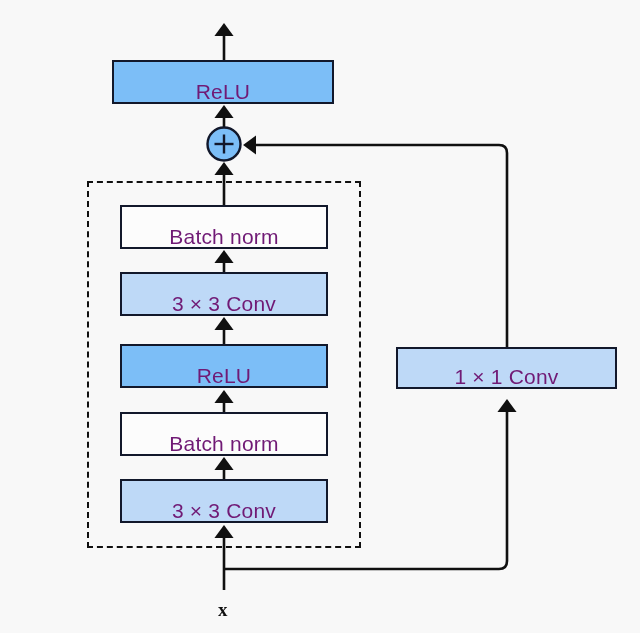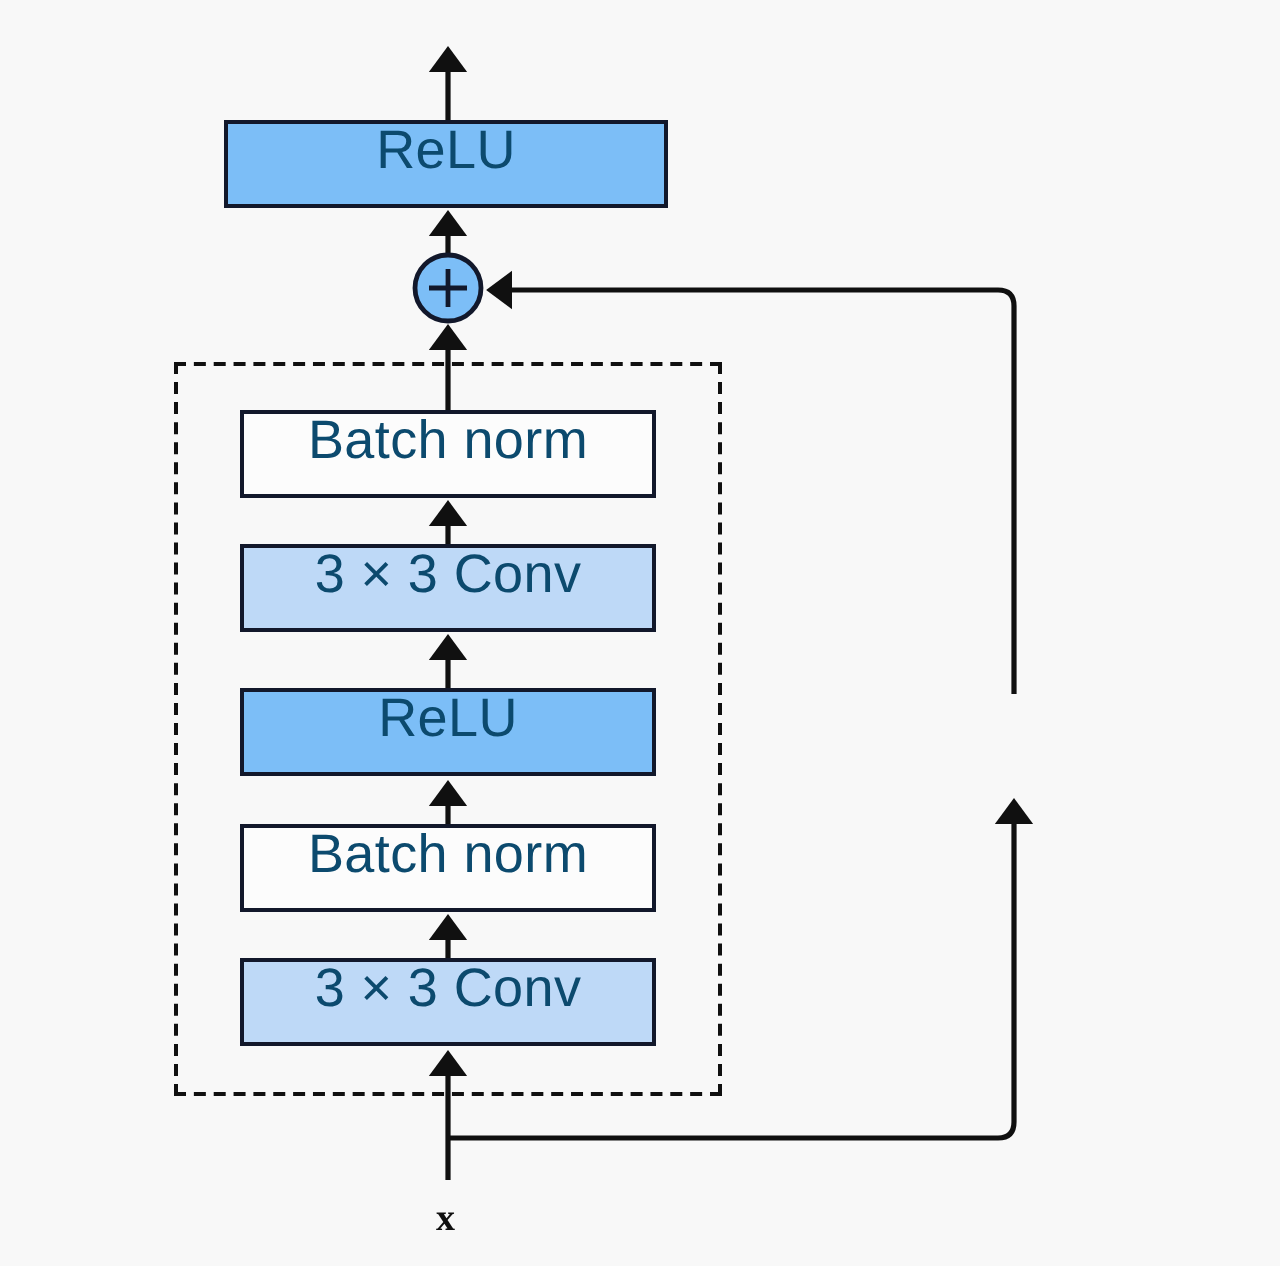--- a/index.html
+++ b/index.html
@@ -23,25 +23,25 @@
     top: 0;
     left: 0;
     width: 640px;
     height: 633px;
   }
   .node-box {
     position: absolute;
     box-sizing: border-box;
     border: 2.4px solid #12182b;
     display: flex;
-    align-items: flex-start;
+    align-items: flex-end;
     justify-content: center;
     font-family: "Liberation Sans", sans-serif;
-    font-size: 27px;
-    color: #0c4a6e;
+    font-size: 21px;
+    color: #701a75;
     letter-spacing: 0.2px;
     white-space: nowrap;
   }
   .node-label {
     line-height: 1;
     pointer-events: none;
   }
   .input-label {
     position: absolute;
     font-family: "Liberation Serif", serif;
@@ -119,18 +119,21 @@
   </div>
 
   <div class="node-box" style="left:120px; top:412px; width:208px; height:44px; background:#fcfcfc;">
     <span class="node-label">Batch norm</span>
   </div>
 
   <div class="node-box" style="left:120px; top:479px; width:208px; height:44px; background:#bed9f7;">
     <span class="node-label">3 × 3 Conv</span>
   </div>
 
+  <div class="node-box" style="left:396px; top:347px; width:221px; height:42px; background:#bed9f7;">
+    <span class="node-label">1 × 1 Conv</span>
+  </div>
 
   <div class="input-label" style="left:218px; top:600px;">
     <span>x</span>
   </div>
 
 </div>
 
 </body></html>

